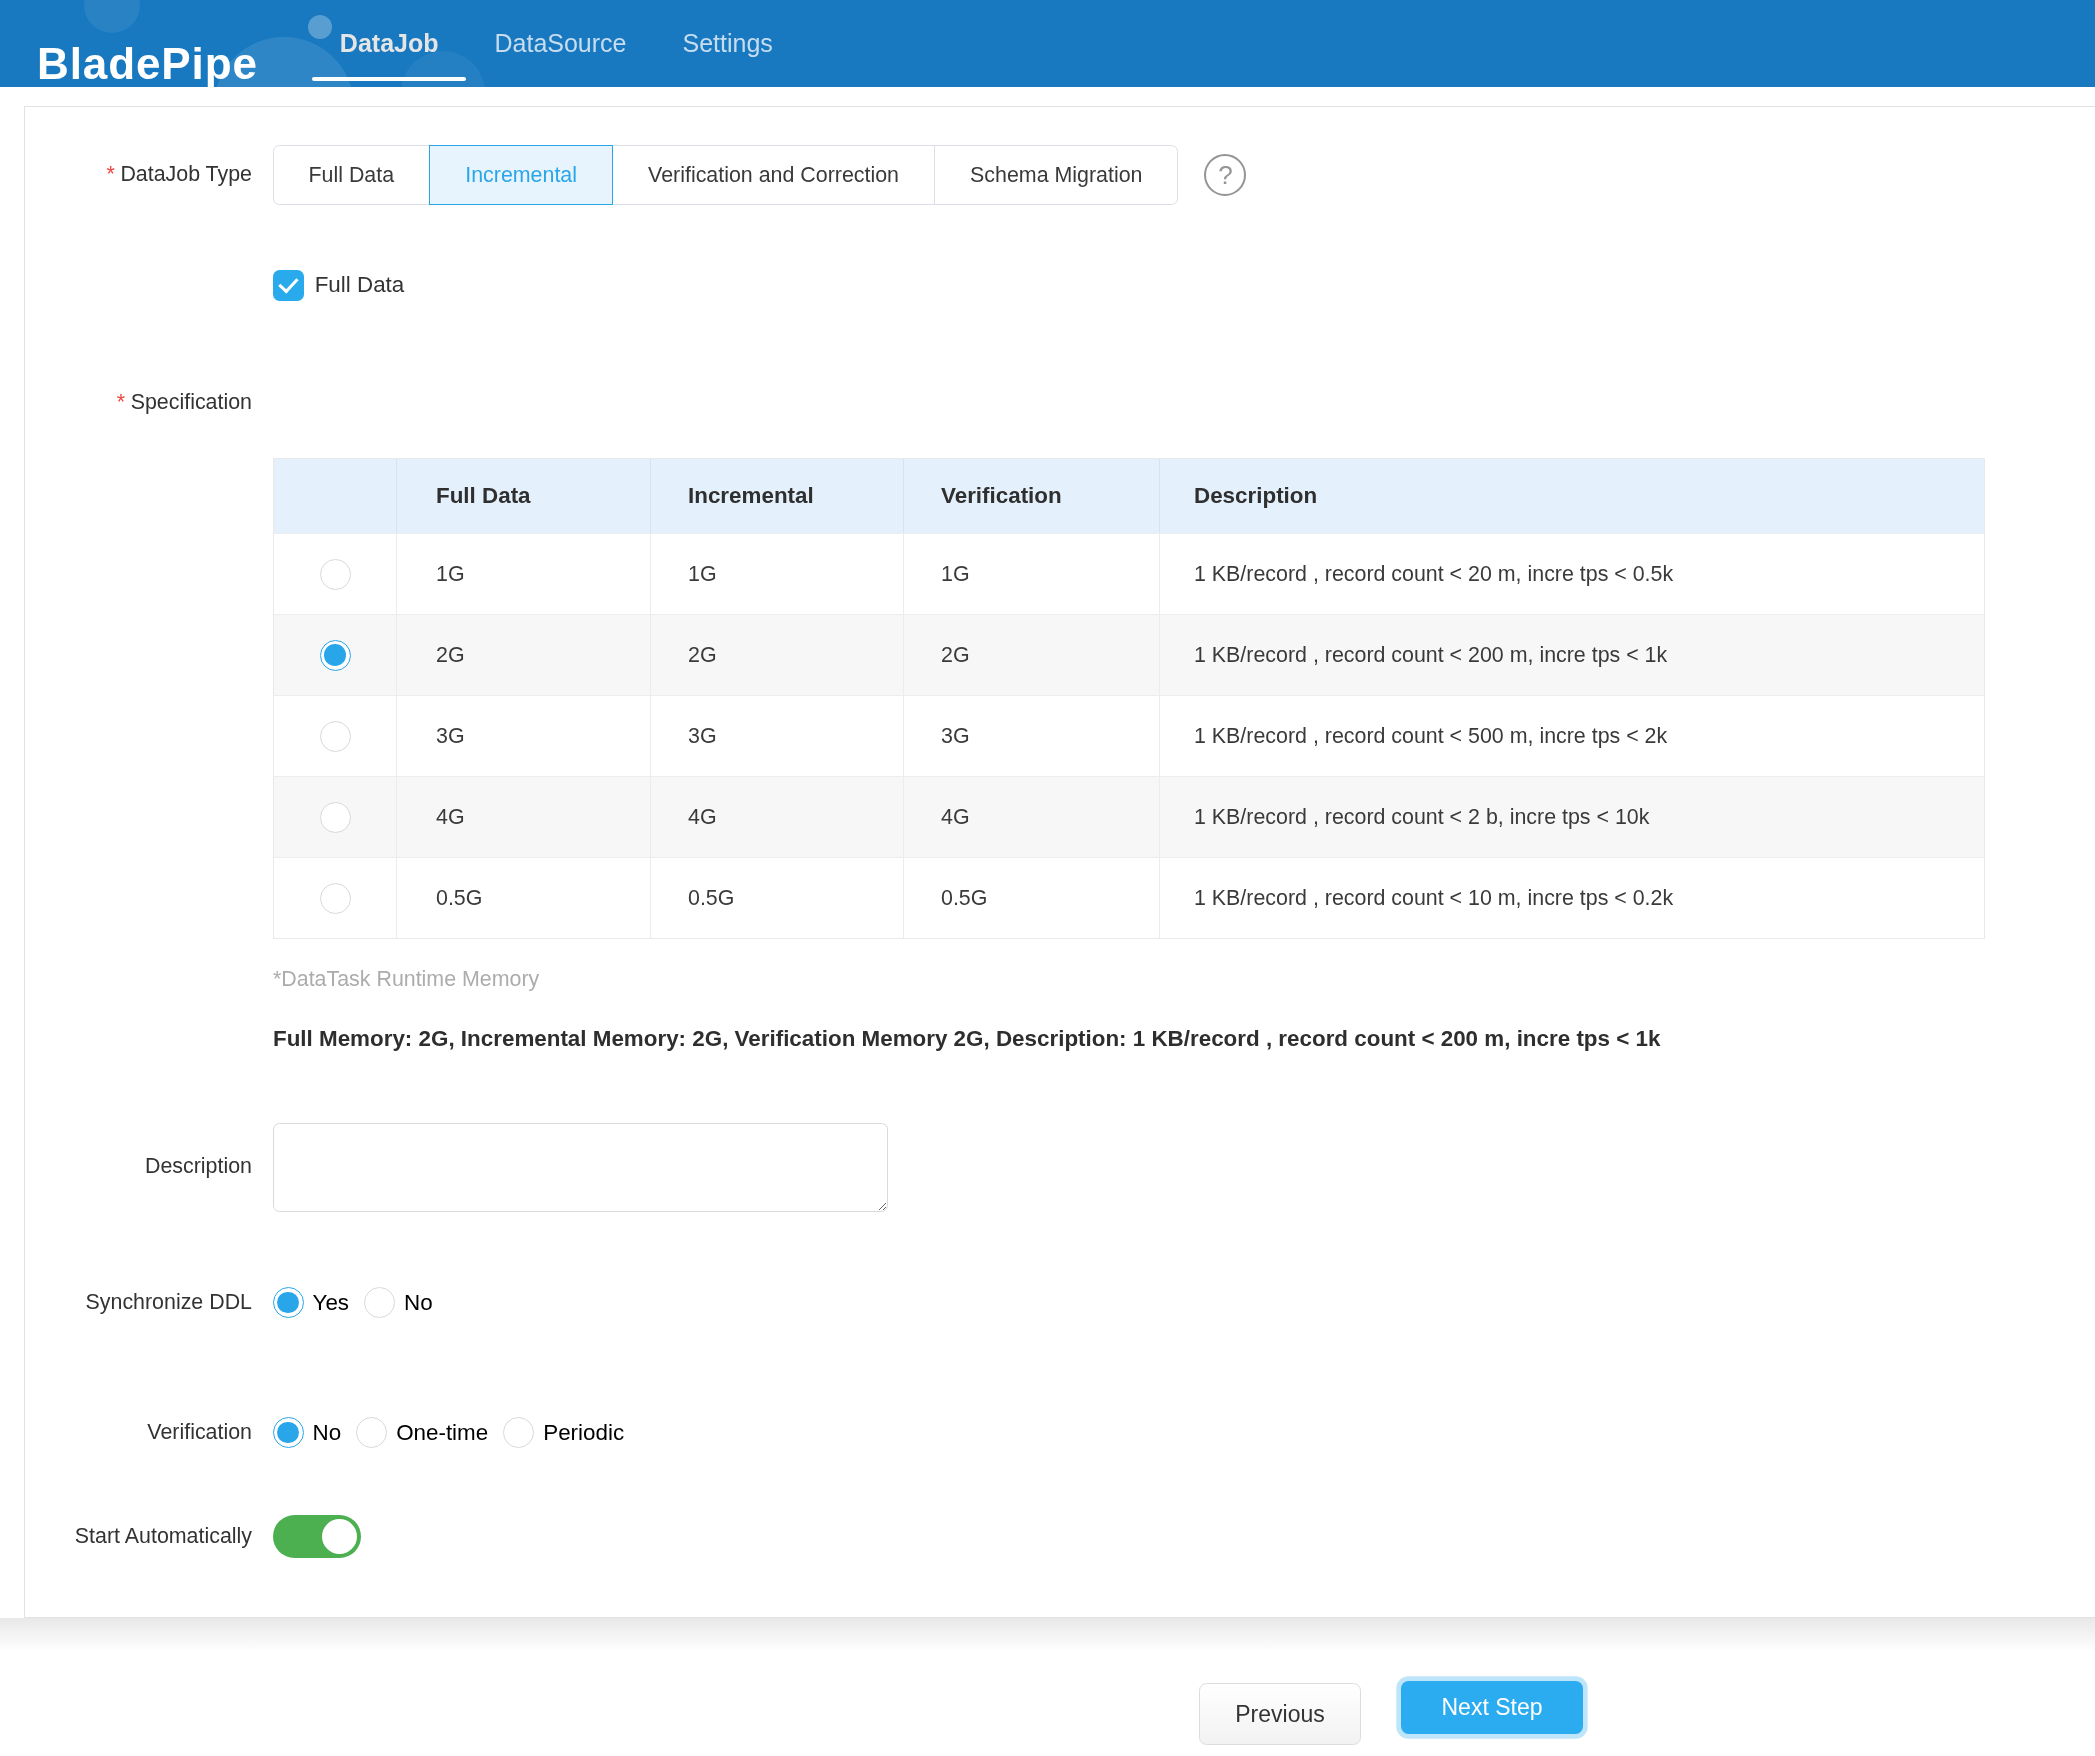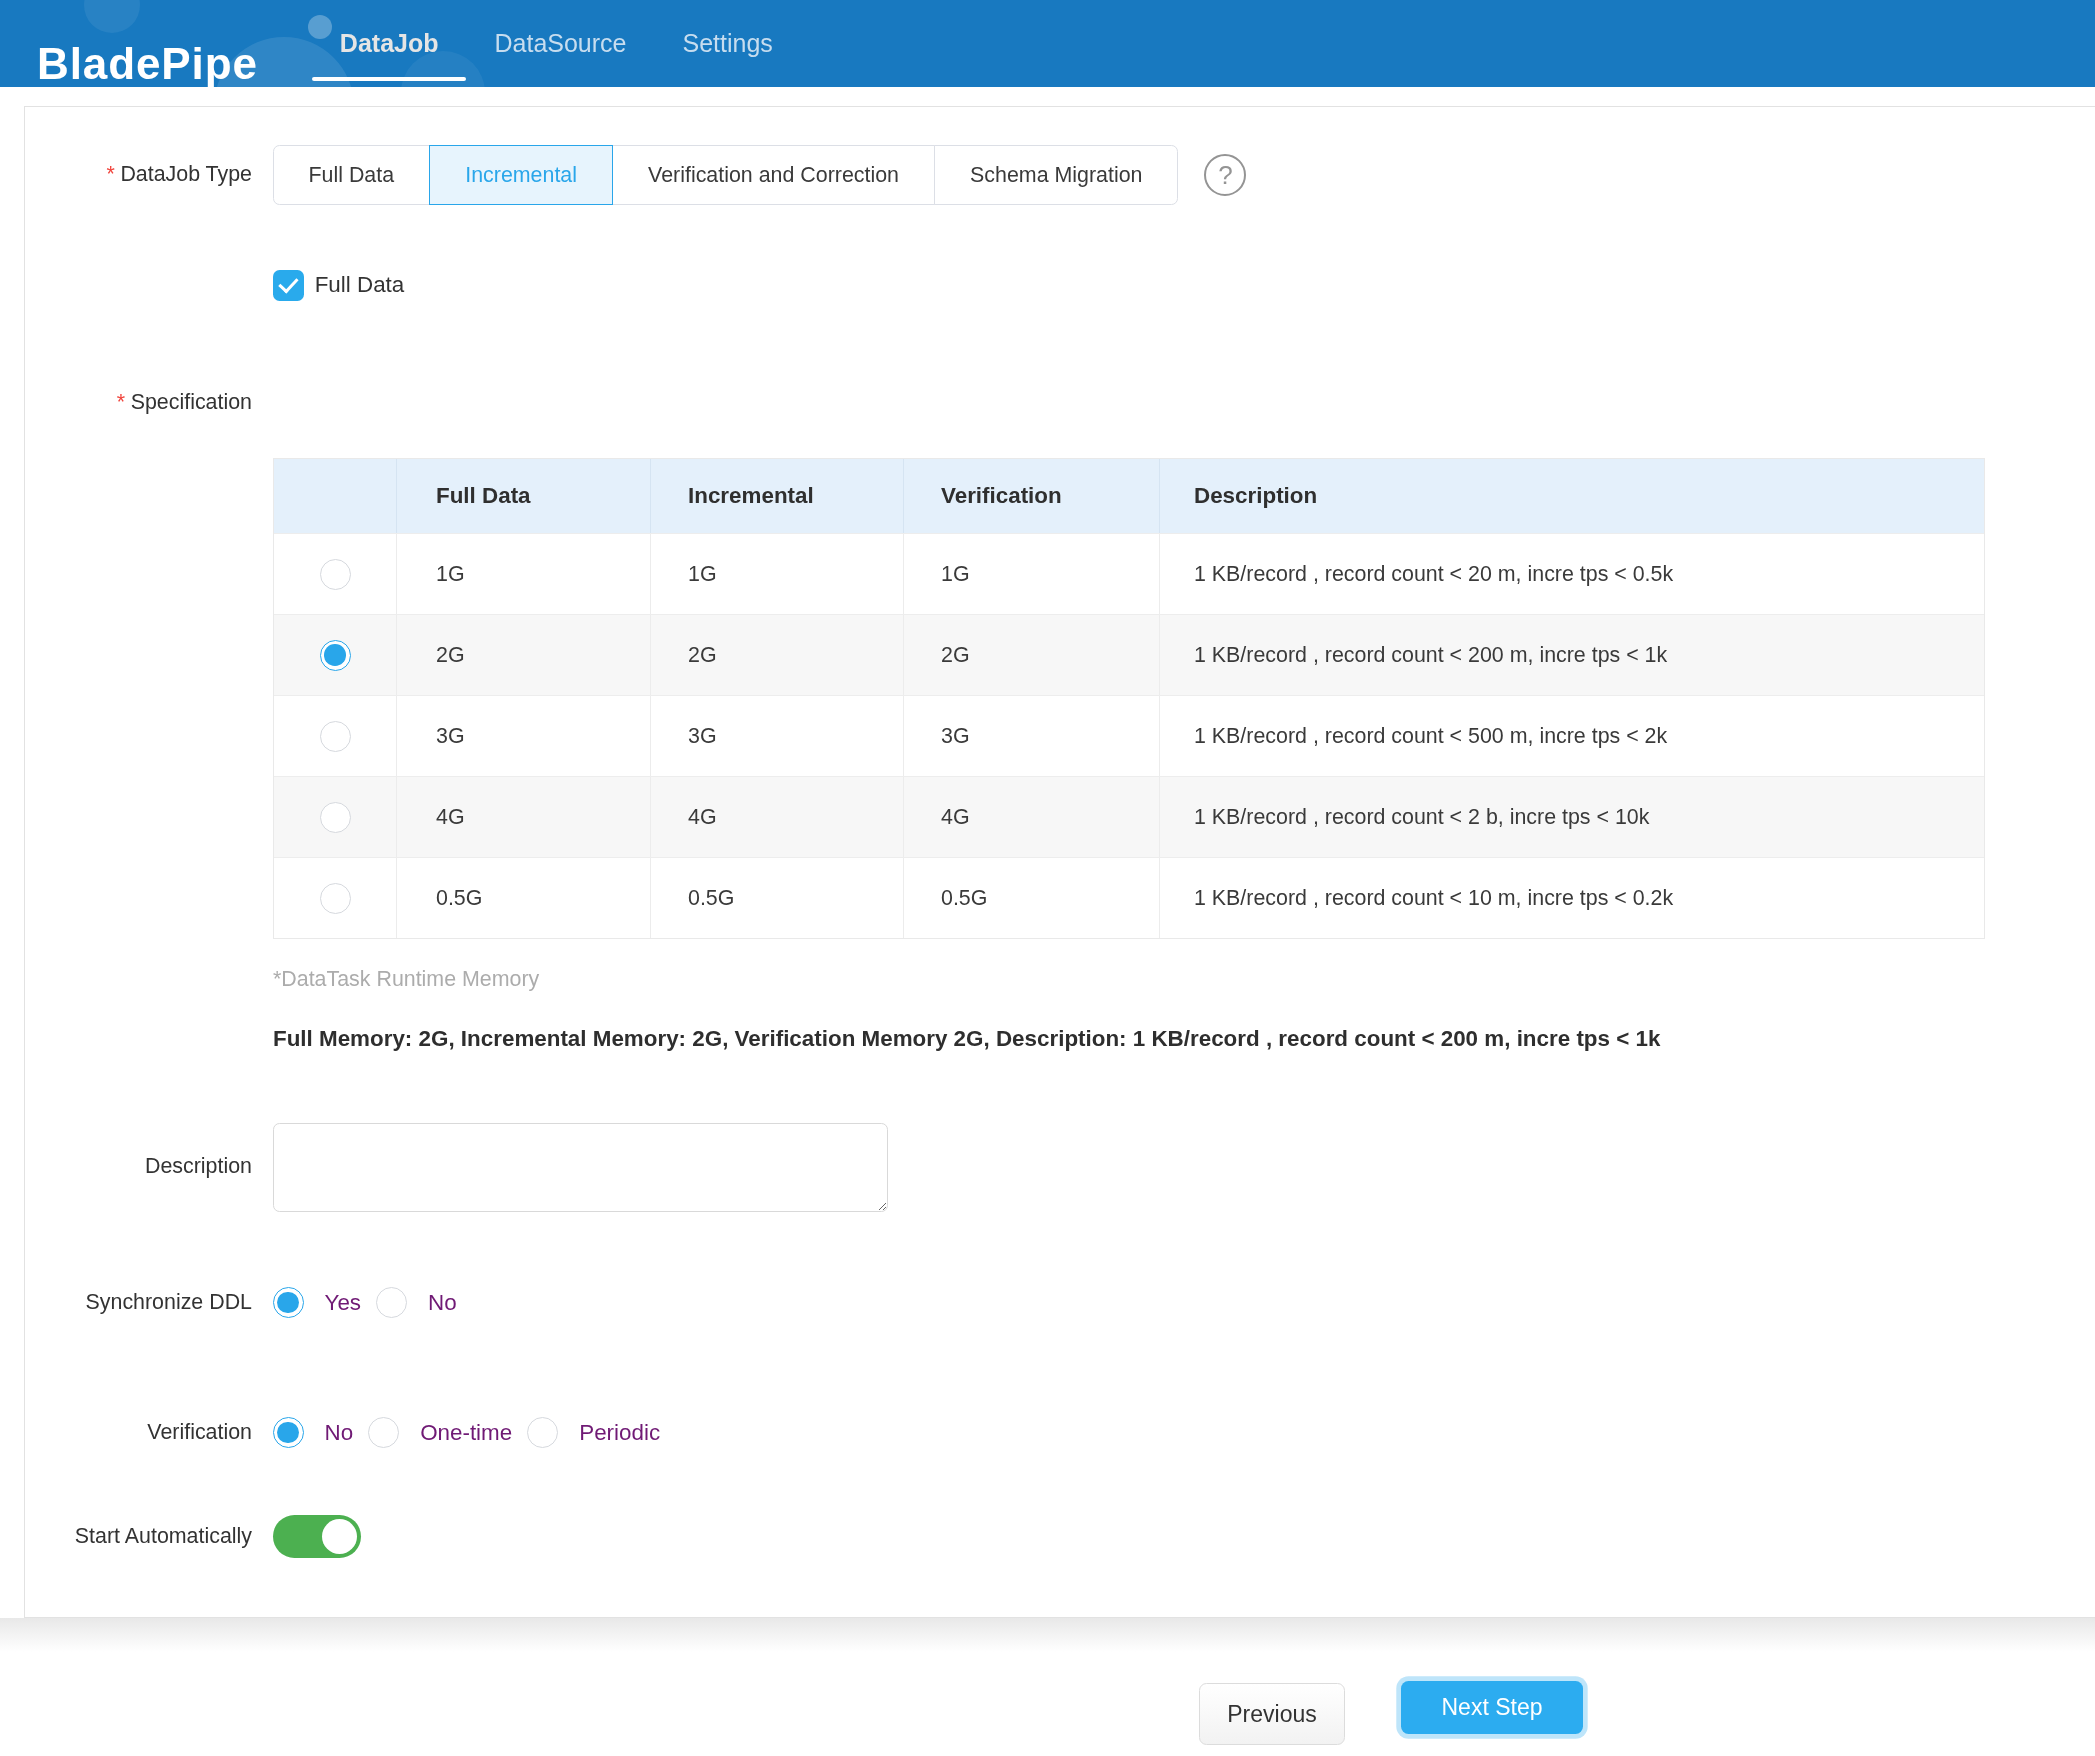--- a/index.html
+++ b/index.html
@@ -55,21 +55,21 @@
   .cb::after{content:"";position:absolute;left:10.3px;top:4.7px;width:7.5px;height:15px;
       border:solid #fff;border-width:0 3.7px 3.7px 0;transform:rotate(43deg);}
   .cb-label{margin-left:11.2px;font-size:22.4px;color:#333;}
   
   .radio{width:31px;height:31px;border-radius:50%;border:1.9px solid #d6d9de;background:#fff;
          box-sizing:border-box;display:inline-block;position:relative;cursor:pointer;flex:0 0 auto;}
   .radio.on{border-color:#29a6ea;}
   .radio.on::after{content:"";position:absolute;left:3.7px;top:3.7px;right:3.7px;bottom:3.7px;
          border-radius:50%;background:#29a6ea;}
   .ropt{display:flex;align-items:center;margin-right:15px;}
-  .ropt .rlab{margin-left:21px;font-size:22.4px;color:#701a75;}
+  .ropt .rlab{margin-left:9px;font-size:22.4px;color:#000000;}
   
   .spec-table{position:absolute;top:351px;left:248px;width:1712px;border:0.9px solid #e9e9e9;
         box-sizing:border-box;}
   .thead{display:flex;background:#e4f0fb;height:74px;align-items:stretch;}
   .th{display:flex;align-items:center;font-weight:700;font-size:22.4px;color:#2f2f2f;box-sizing:border-box;}
   .th + .th{border-left:0.9px solid #d5e4f2;}
   .trow{display:flex;height:80px;align-items:stretch;border-top:0.9px solid #ededed;background:#fff;
         cursor:pointer;text-align:center;}
   .trow.alt{background:#f7f7f7;}
   .td{display:flex;align-items:center;font-size:21.4px;color:#3a3a3a;box-sizing:border-box;}
@@ -83,21 +83,21 @@
   .summary{position:absolute;top:919px;left:248px;font-size:22.4px;font-weight:600;color:#2e2e2e;}
   
   .desc-area{margin-left:20.5px;width:615px;height:89px;border:0.9px solid #d9d9d9;border-radius:6.5px;
         resize:vertical;font-family:inherit;font-size:21.4px;padding:9.3px 13px;box-sizing:border-box;
         color:#333;outline:none;}
   
   .toggle{width:88px;height:43px;border-radius:21.4px;background:#4cb050;position:relative;cursor:pointer;}
   .knob{position:absolute;right:3.7px;top:3.7px;width:35px;height:35px;border-radius:50%;background:#fff;}
   
   .footer-btn{position:absolute;font-size:23px;border-radius:7.5px;font-family:inherit;cursor:pointer;}
-  .prev{left:1199px;top:1683px;width:146px;height:62px;background:linear-gradient(#ffffff,#f2f2f2);
+  .prev{left:1199px;top:1683px;width:162px;height:62px;background:linear-gradient(#ffffff,#f2f2f2);
         border:1.9px solid #dcdcdc;color:#333;}
   .next{left:1401px;top:1681px;width:182px;height:53px;background:#2cacf0;border:none;color:#fff;
         box-shadow:0 0 0 4.7px rgba(125,203,245,0.5);}
 </style>
 </head>
 <body>
 
 <div class="stage">
 
   <div class="nav">

